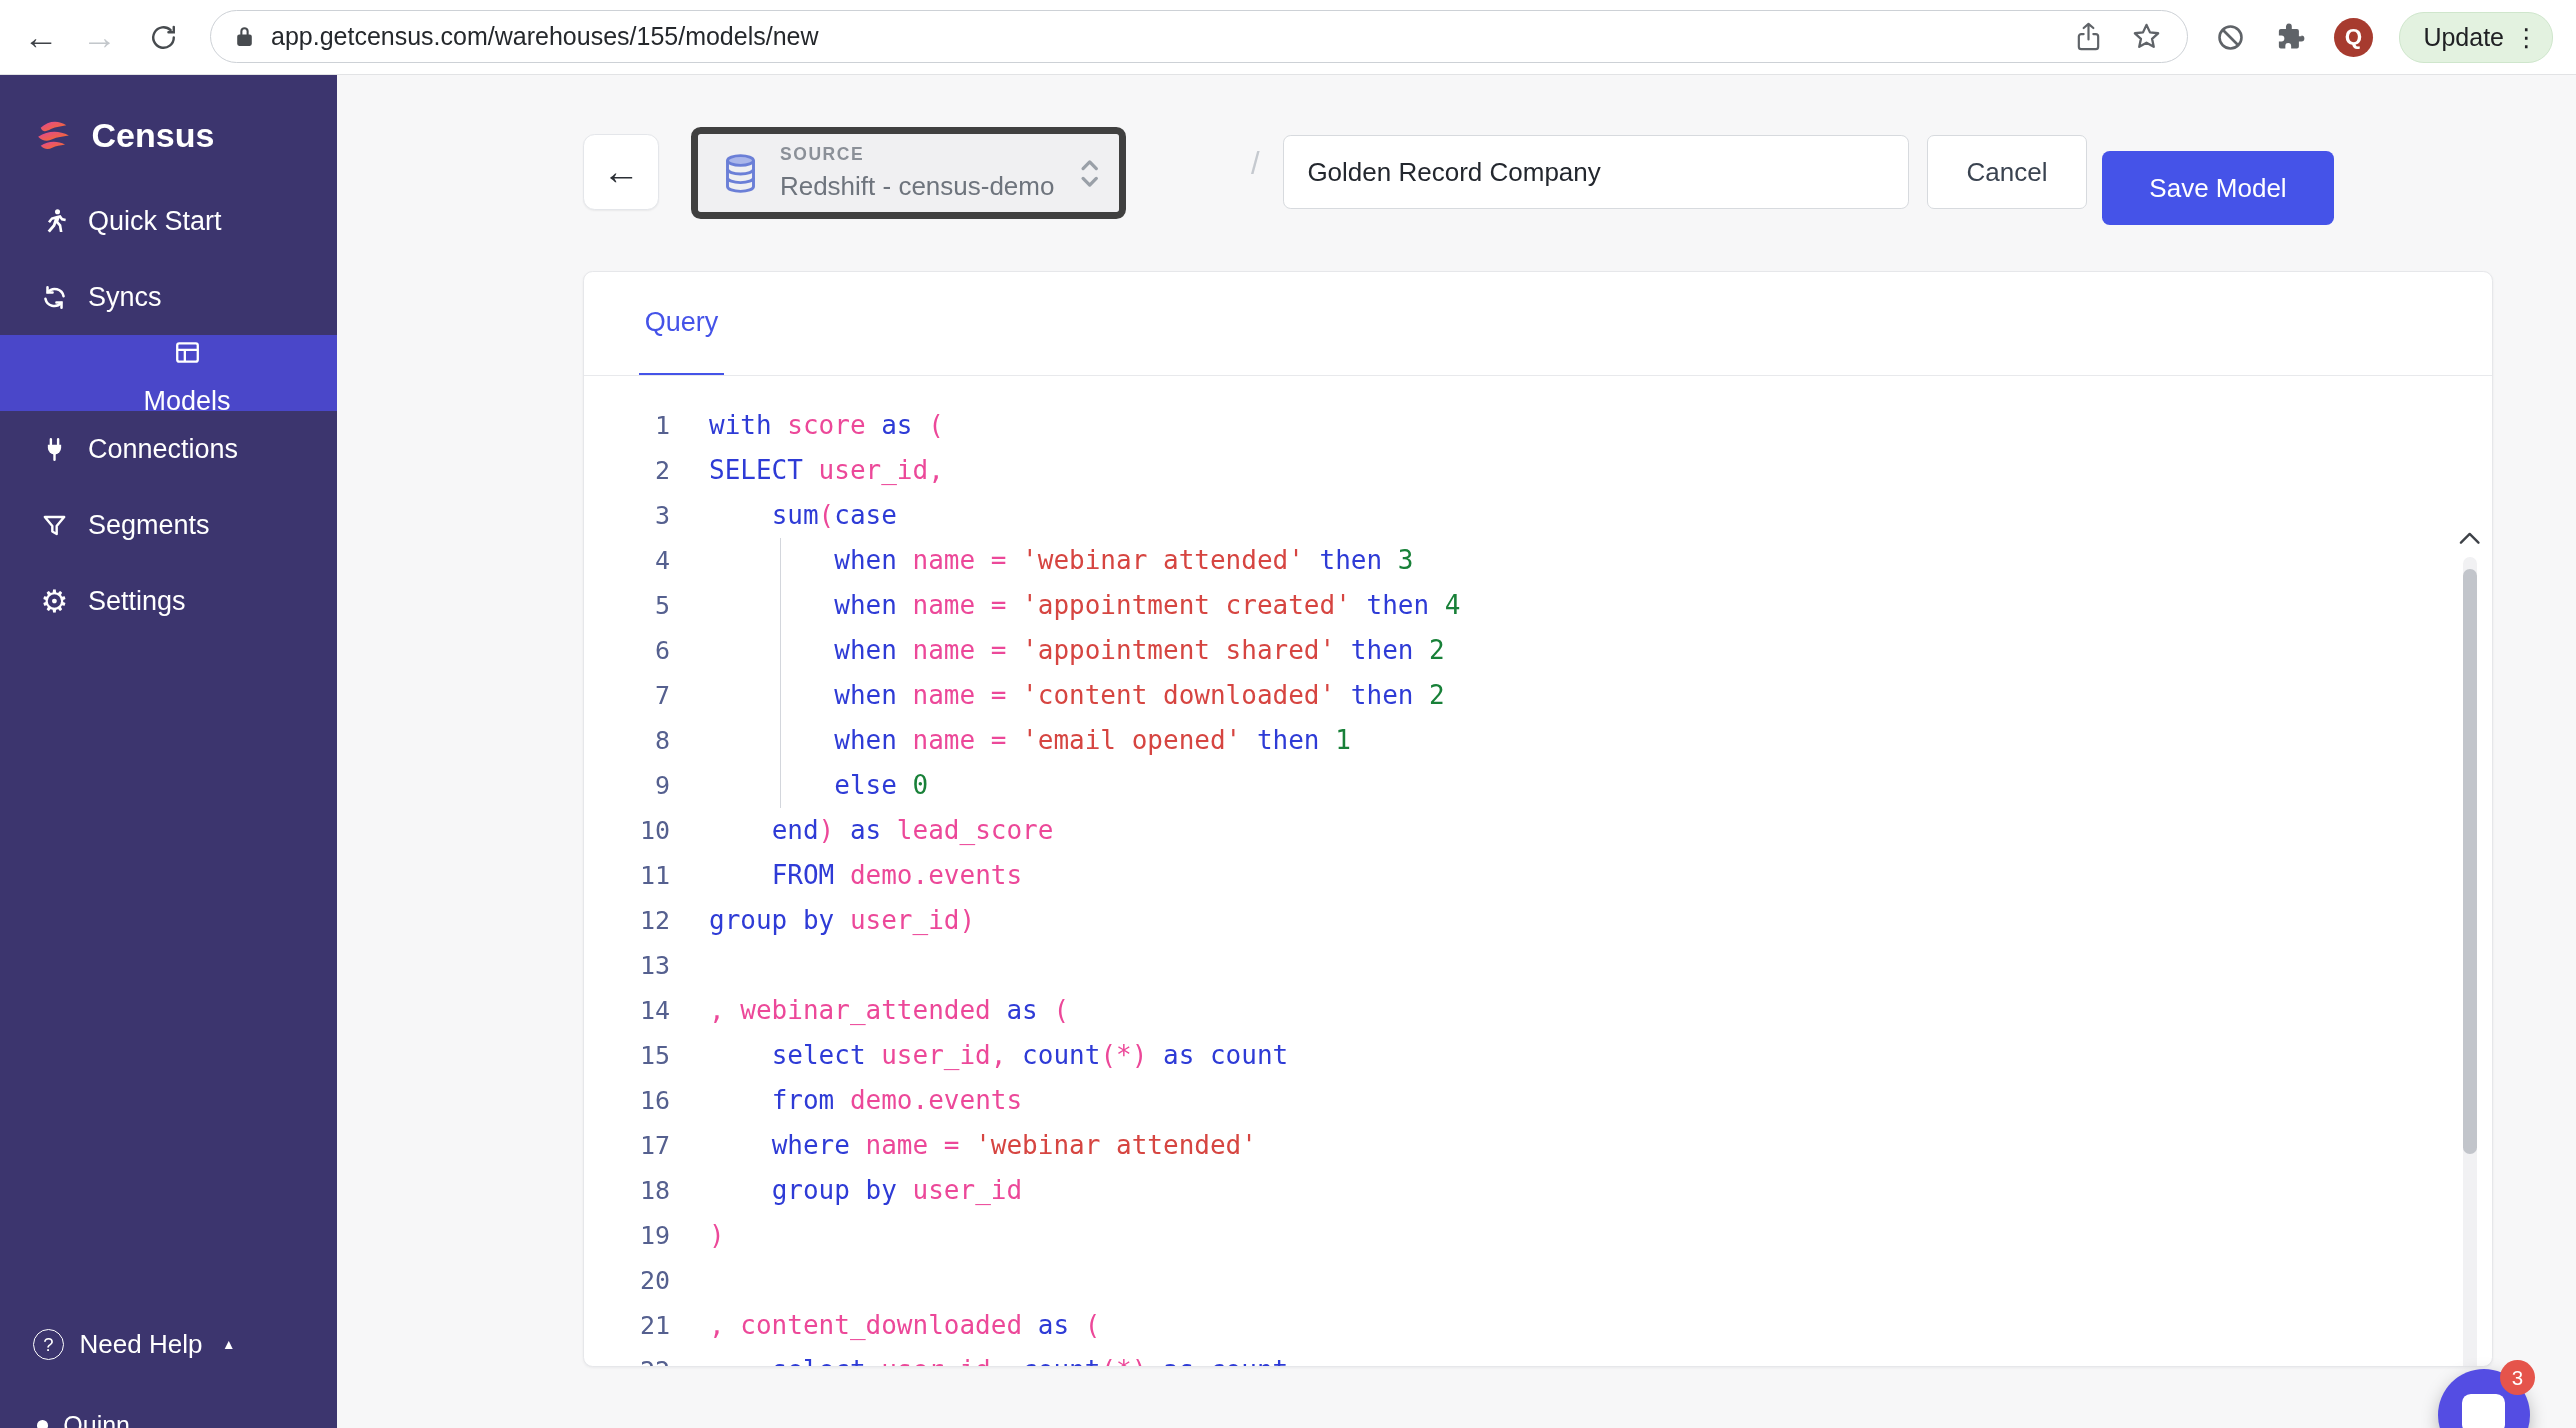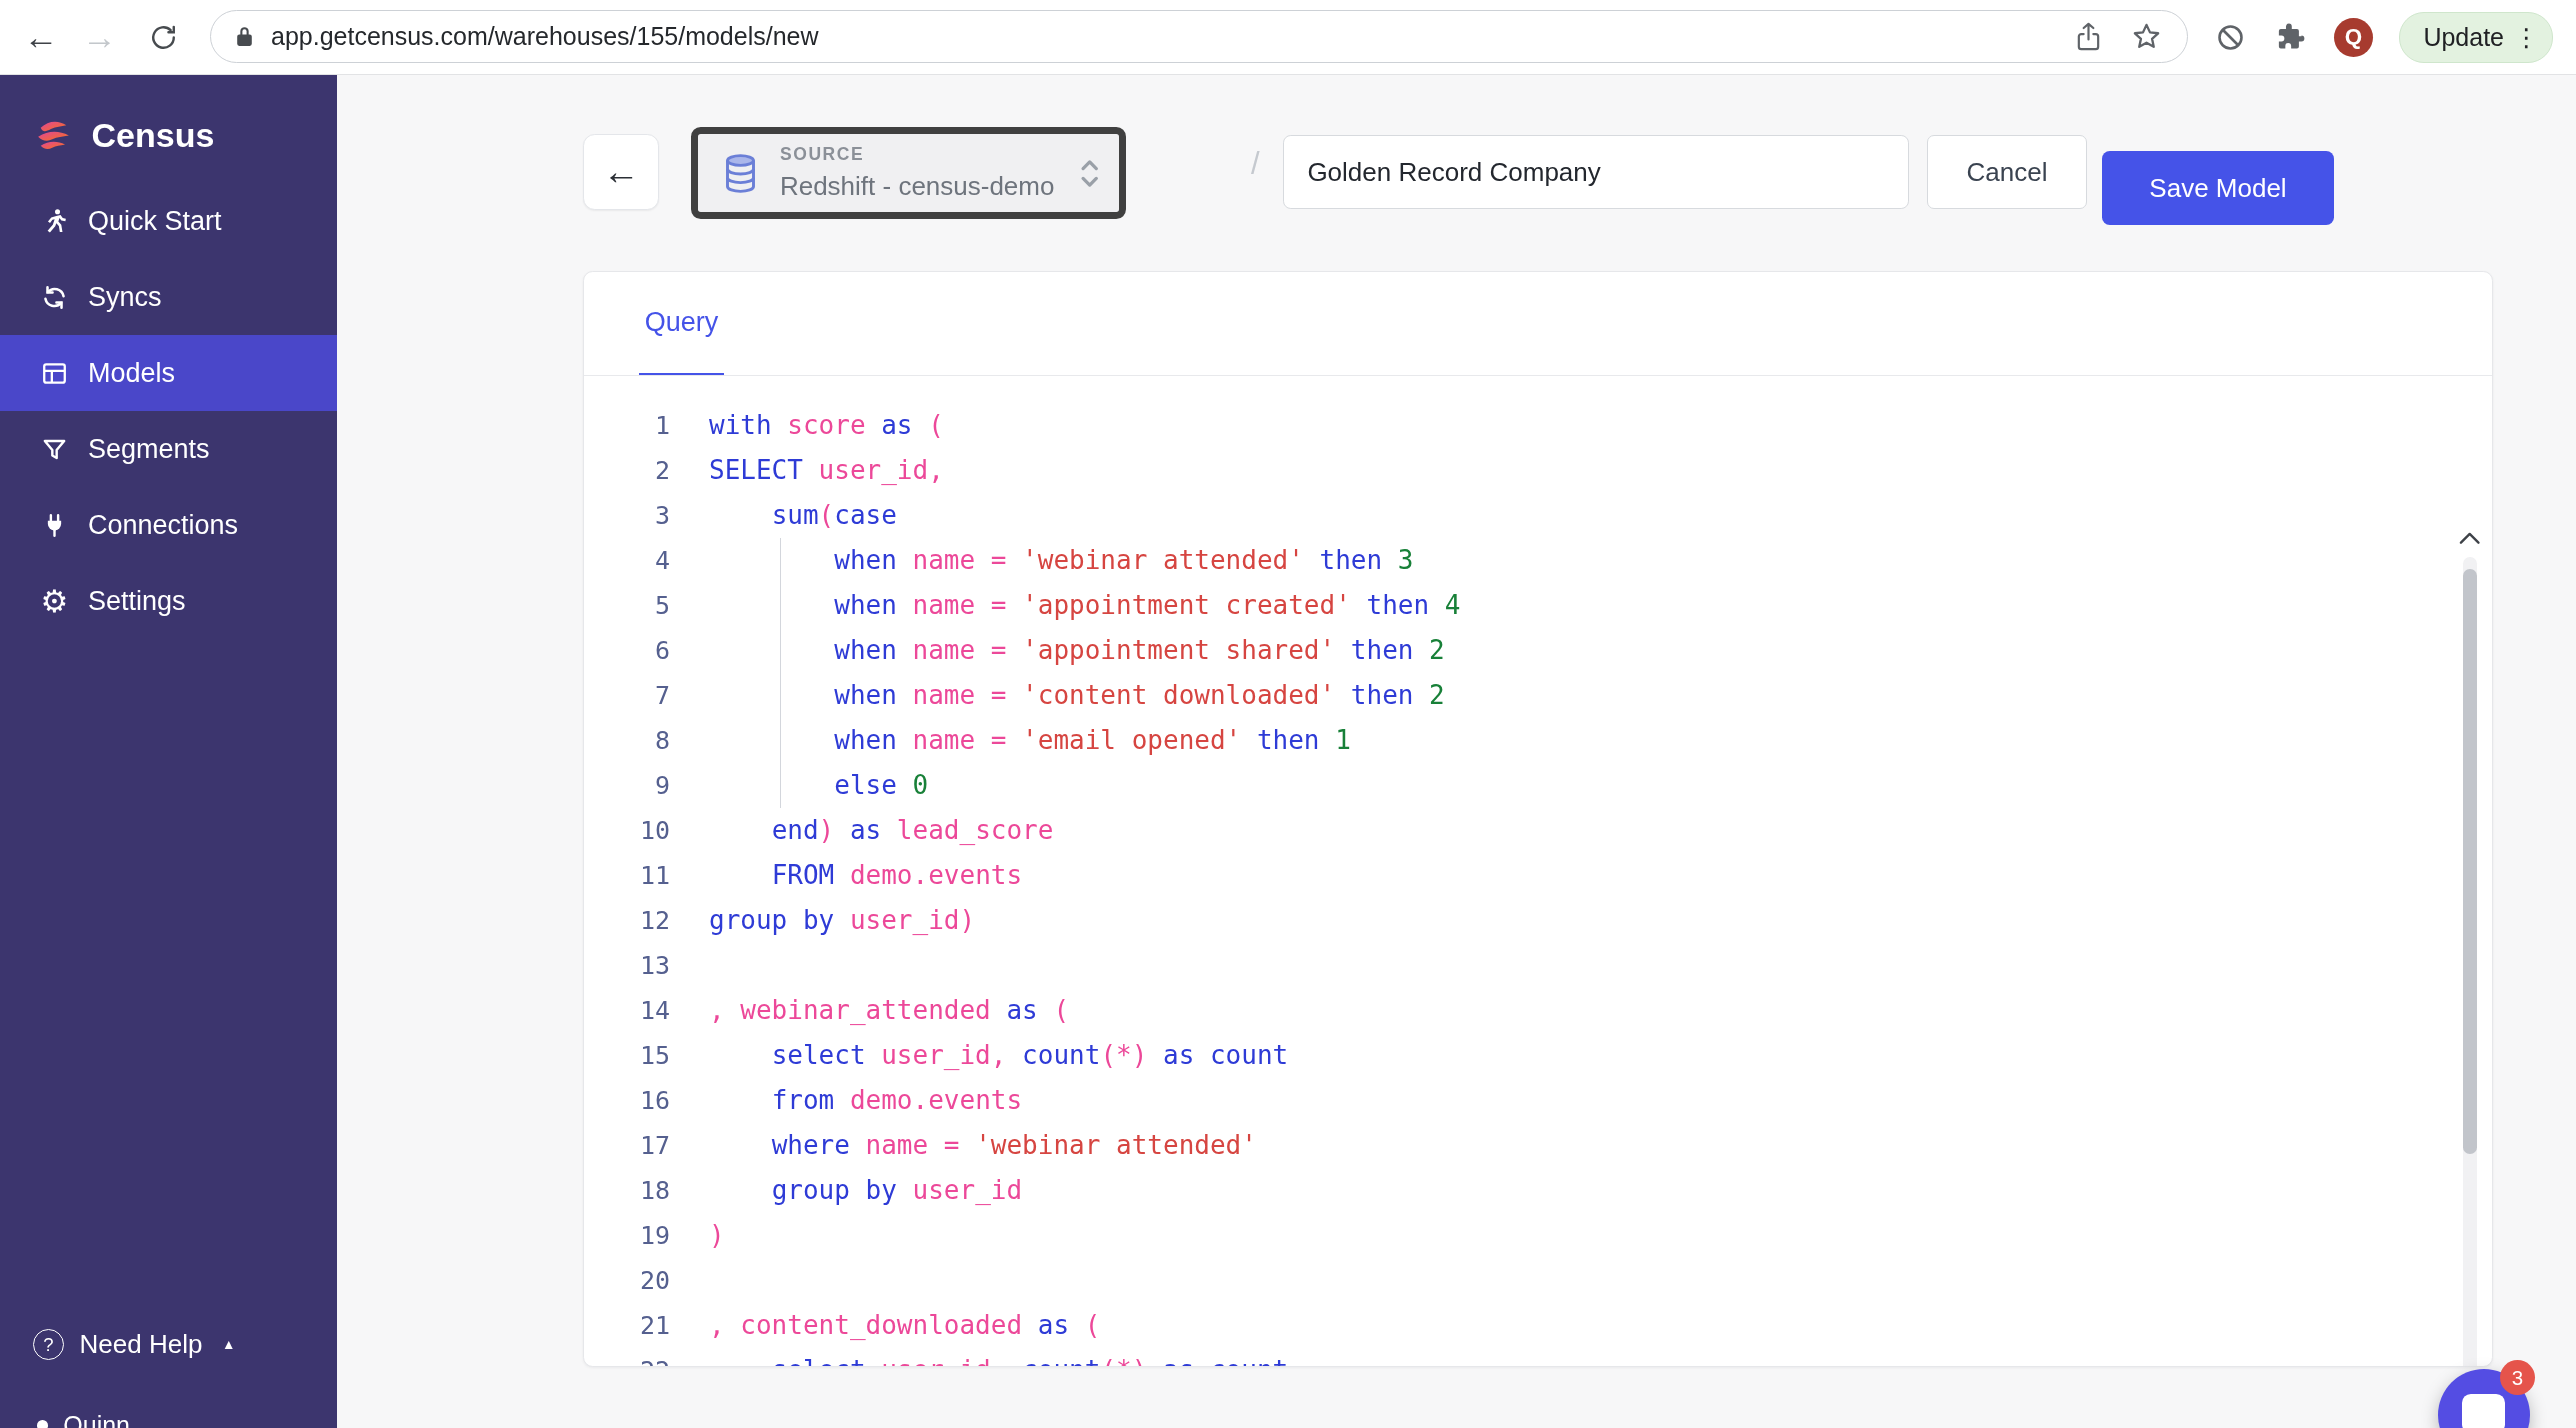--- a/index.html
+++ b/index.html
@@ -23,21 +23,21 @@
   .chrome-ic{position:absolute;top:0;height:74px;width:49px;display:flex;align-items:center;justify-content:center;}
   #icBlocked{left:2206px}
   #icPuzzle{left:2266px}
   .avatar{position:absolute;left:2334px;top:17.5px;width:39px;height:39px;border-radius:50%;background:#a73b2f;color:#fff;font-size:22.4px;font-weight:bold;display:flex;align-items:center;justify-content:center;}
   .update-pill{position:absolute;left:2399px;top:11.7px;height:51px;padding:0 13.6px 0 23.4px;border-radius:25px;background:#e3f2e0;border:1px solid #cfe6cc;display:flex;align-items:center;gap:9.7px;font-size:25px;color:#202124;box-sizing:border-box;}
   .update-pill .dots{font-size:25px;color:#202124;}
   
   .sidebar{position:absolute;left:0;top:74px;width:337px;height:1354px;background:var(--sidebar_bg,#3c356e);overflow:hidden;z-index:4;}
   .brand{display:flex;align-items:center;gap:17.5px;padding:41px 0 27px 33px;color:#fff;font-size:34px;font-weight:700;}
   .nav-item{height:76px;display:flex;align-items:center;gap:16px;padding-left:37px;color:#fff;font-size:27px;cursor:pointer;}
-  .nav-item.sel{background:var(--sidebar_active,#4a47c9);}
+  .nav-item.sel{background:var(--sidebar_active,#4a47c9);flex-direction:column;}
   .nav-item .ic{width:35px;height:35px;display:flex;align-items:center;justify-content:center;flex:0 0 auto;}
   .help{position:absolute;left:33px;top:1255px;display:flex;align-items:center;gap:15.6px;color:#fff;font-size:26px;}
   .qmark{width:31px;height:31px;border:1.9px solid #fff;border-radius:50%;display:flex;align-items:center;justify-content:center;font-size:18.5px;box-sizing:border-box;}
   .help-arrow{font-size:13.6px;margin-left:3.9px;}
   .account{position:absolute;left:37px;top:1337px;display:flex;align-items:center;gap:15.6px;color:#fff;font-size:25px;}
   .account .dot{width:10.7px;height:10.7px;border-radius:50%;background:#fff;}
   
   .main{position:absolute;left:337px;top:74px;width:2239px;height:1354px;background:#f7f7f8;}
   .btn-back{position:absolute;left:246px;top:60px;width:74px;height:74px;background:#fff;border:1px solid #e4e6ea;border-radius:11.7px;display:flex;align-items:center;justify-content:center;font-size:37px;color:#2b2f35;box-shadow:0 1px 1.9px rgba(0,0,0,.06);cursor:pointer;}
   .source-select{position:absolute;left:354px;top:53px;width:435px;height:92px;background:#f0f0f2;border:7px solid #404040;border-radius:9.7px;display:flex;align-items:center;padding:0 17.5px 0 23.4px;box-sizing:border-box;cursor:pointer;}
@@ -164,35 +164,35 @@
         <span class="ic">
           <svg width="29" height="29" viewBox="0 0 24 24" fill="none" stroke="#fff" stroke-width="1.9">
             <rect x="3.5" y="4.5" width="17" height="15" rx="1.6"></rect>
             <path d="M3.5 9.8h17M9.8 9.8v9.7"></path>
           </svg>
         </span>
         <span>Models</span>
       </div>
       <div class="nav-item">
         <span class="ic">
-          <svg width="29" height="29" viewBox="0 0 24 24" fill="none" stroke="#fff" stroke-width="2" stroke-linejoin="round">
-            <path d="M4 5h16l-6.2 7.4V19l-3.6-2v-4.6z"></path>
-          </svg>
-        </span>
-        <span>Segments</span>
-      </div>
-      <div class="nav-item">
-        <span class="ic">
           <svg width="29" height="29" viewBox="0 0 24 24" fill="none" stroke="#fff" stroke-width="2" stroke-linecap="round">
             <path d="M9 3.5V8M15 3.5V8"></path>
             <path d="M6.5 8h11v2.5a5.5 5.5 0 0 1-11 0z" fill="#fff" stroke="none"></path>
             <path d="M12 16v4.5"></path>
           </svg>
         </span>
         <span>Connections</span>
+      </div>
+      <div class="nav-item">
+        <span class="ic">
+          <svg width="29" height="29" viewBox="0 0 24 24" fill="none" stroke="#fff" stroke-width="2" stroke-linejoin="round">
+            <path d="M4 5h16l-6.2 7.4V19l-3.6-2v-4.6z"></path>
+          </svg>
+        </span>
+        <span>Segments</span>
       </div>
       <div class="nav-item">
         <span class="ic" style="font-size: 31px;">⚙</span>
         <span>Settings</span>
       </div>
     </div>
   <div class="help">
     <span class="qmark">?</span>
     <span>Need Help</span>
     <span class="help-arrow">▲</span>

